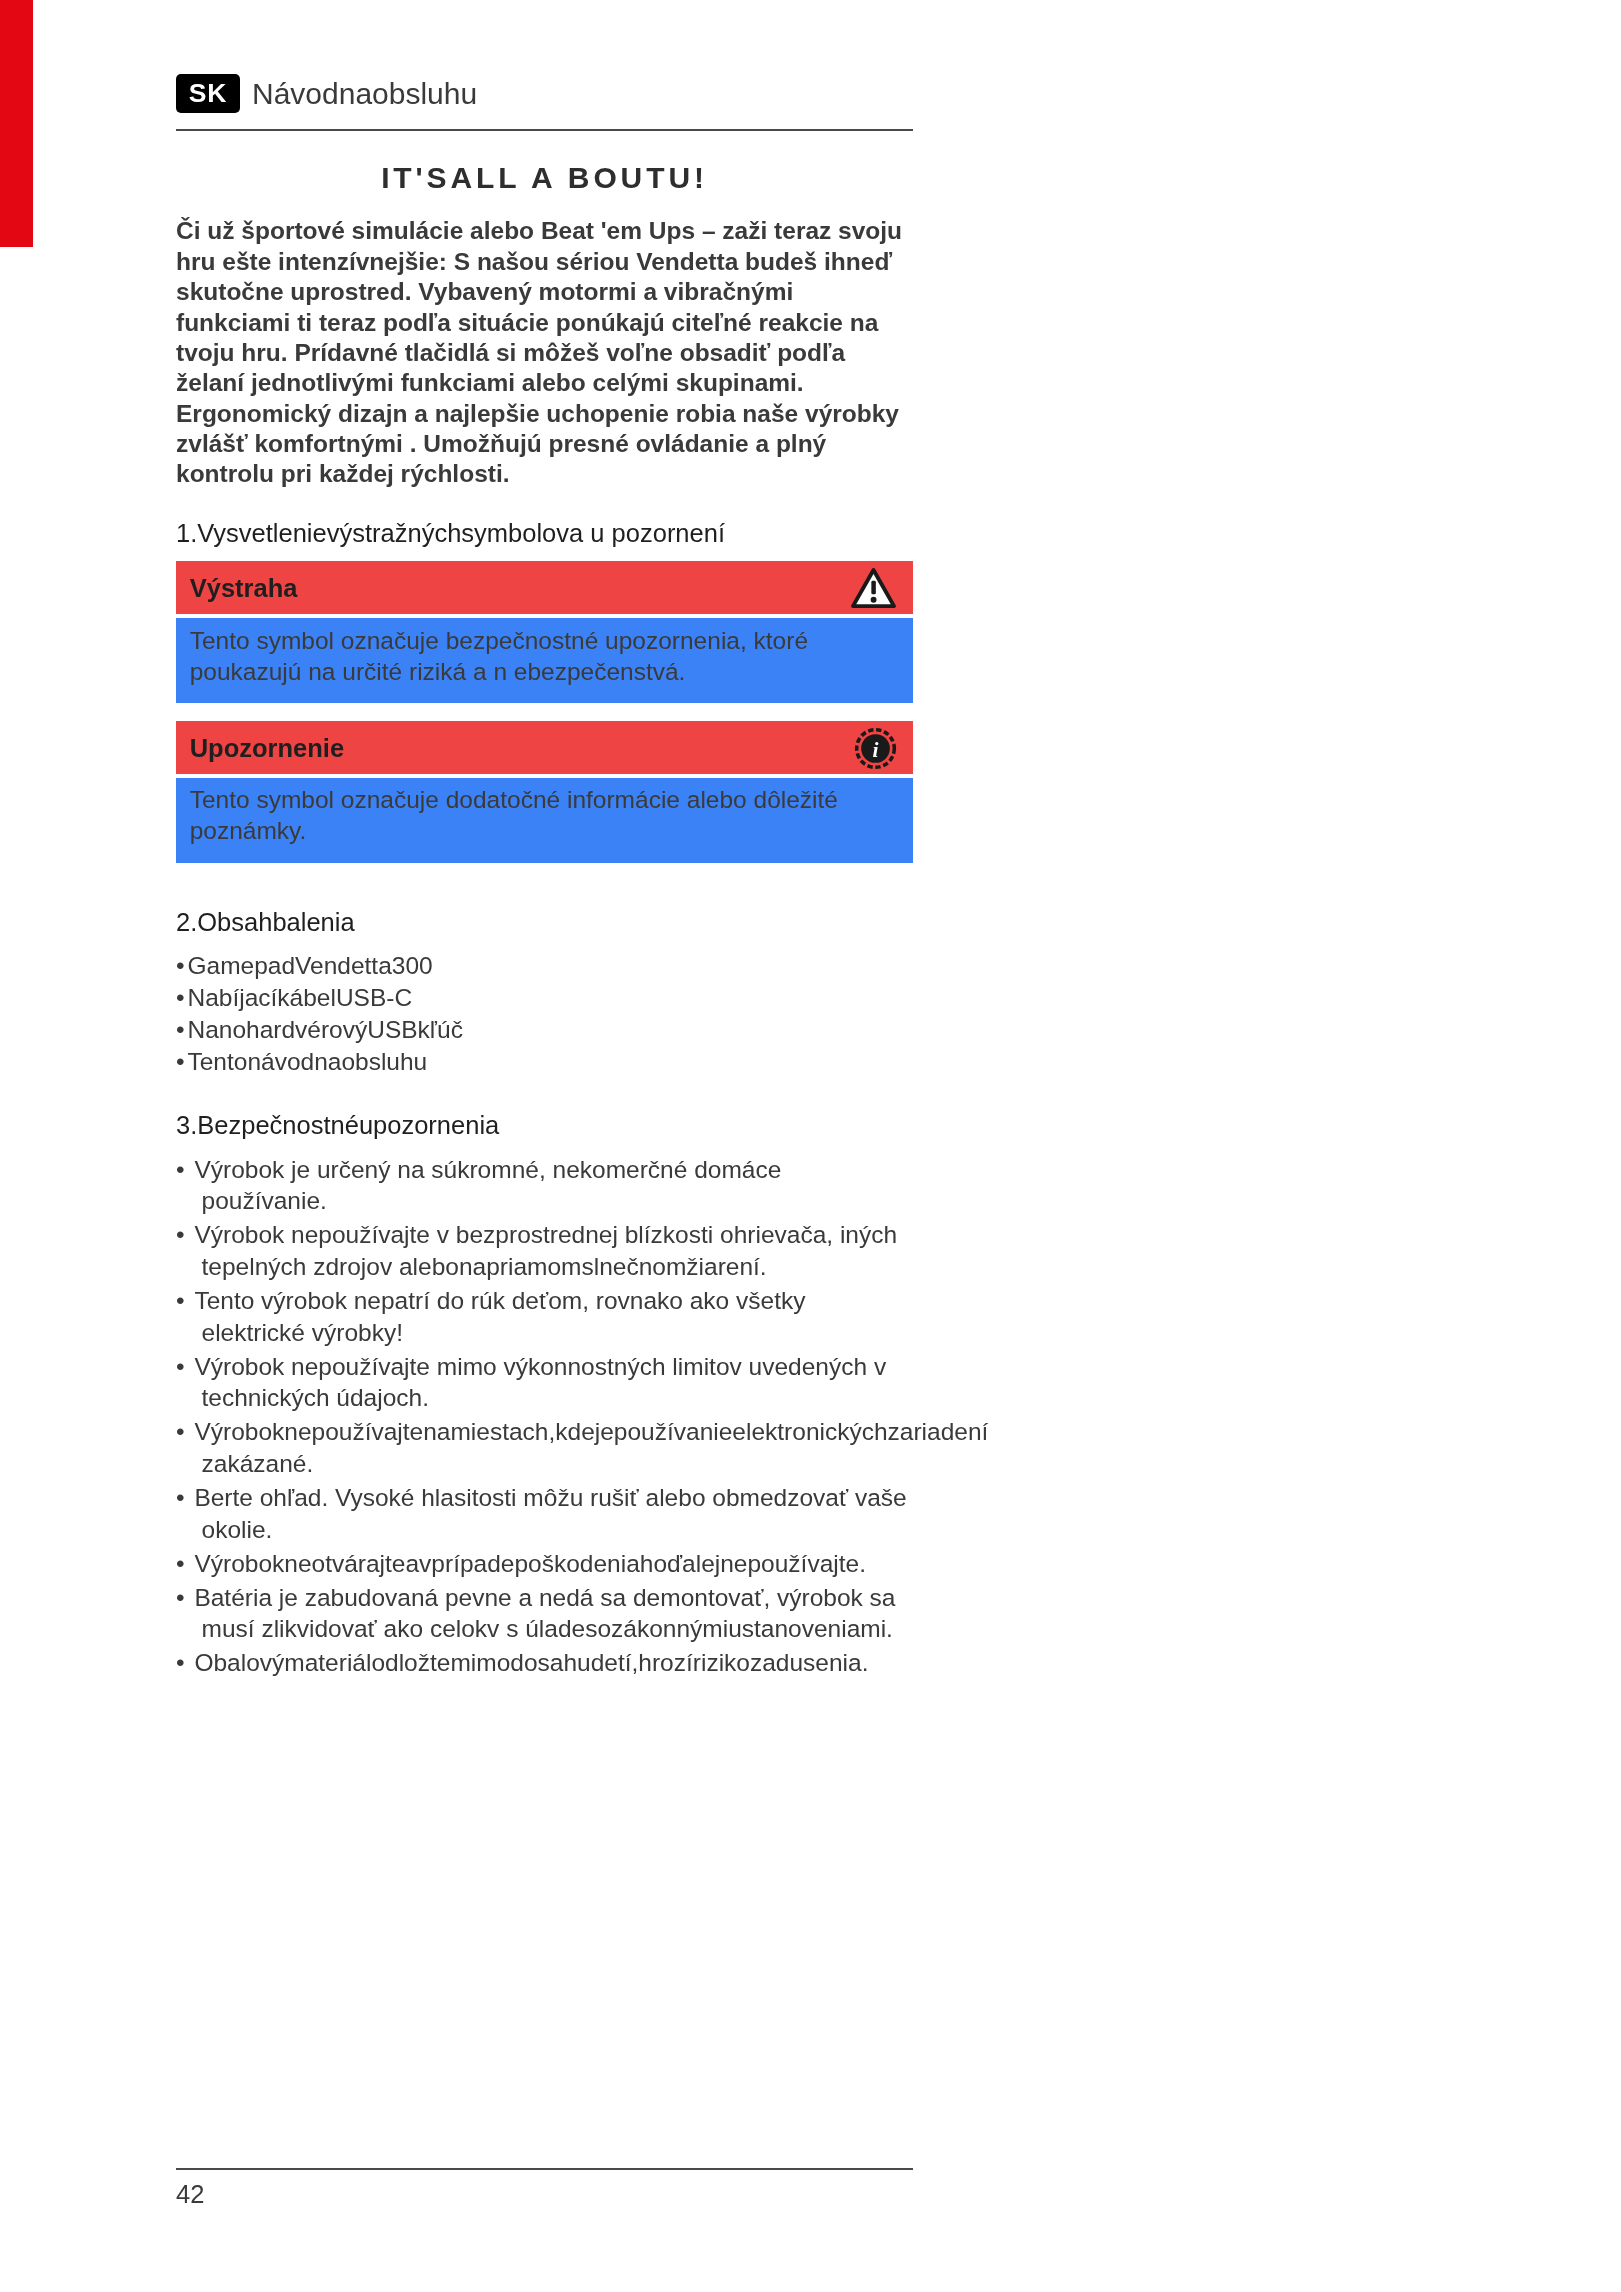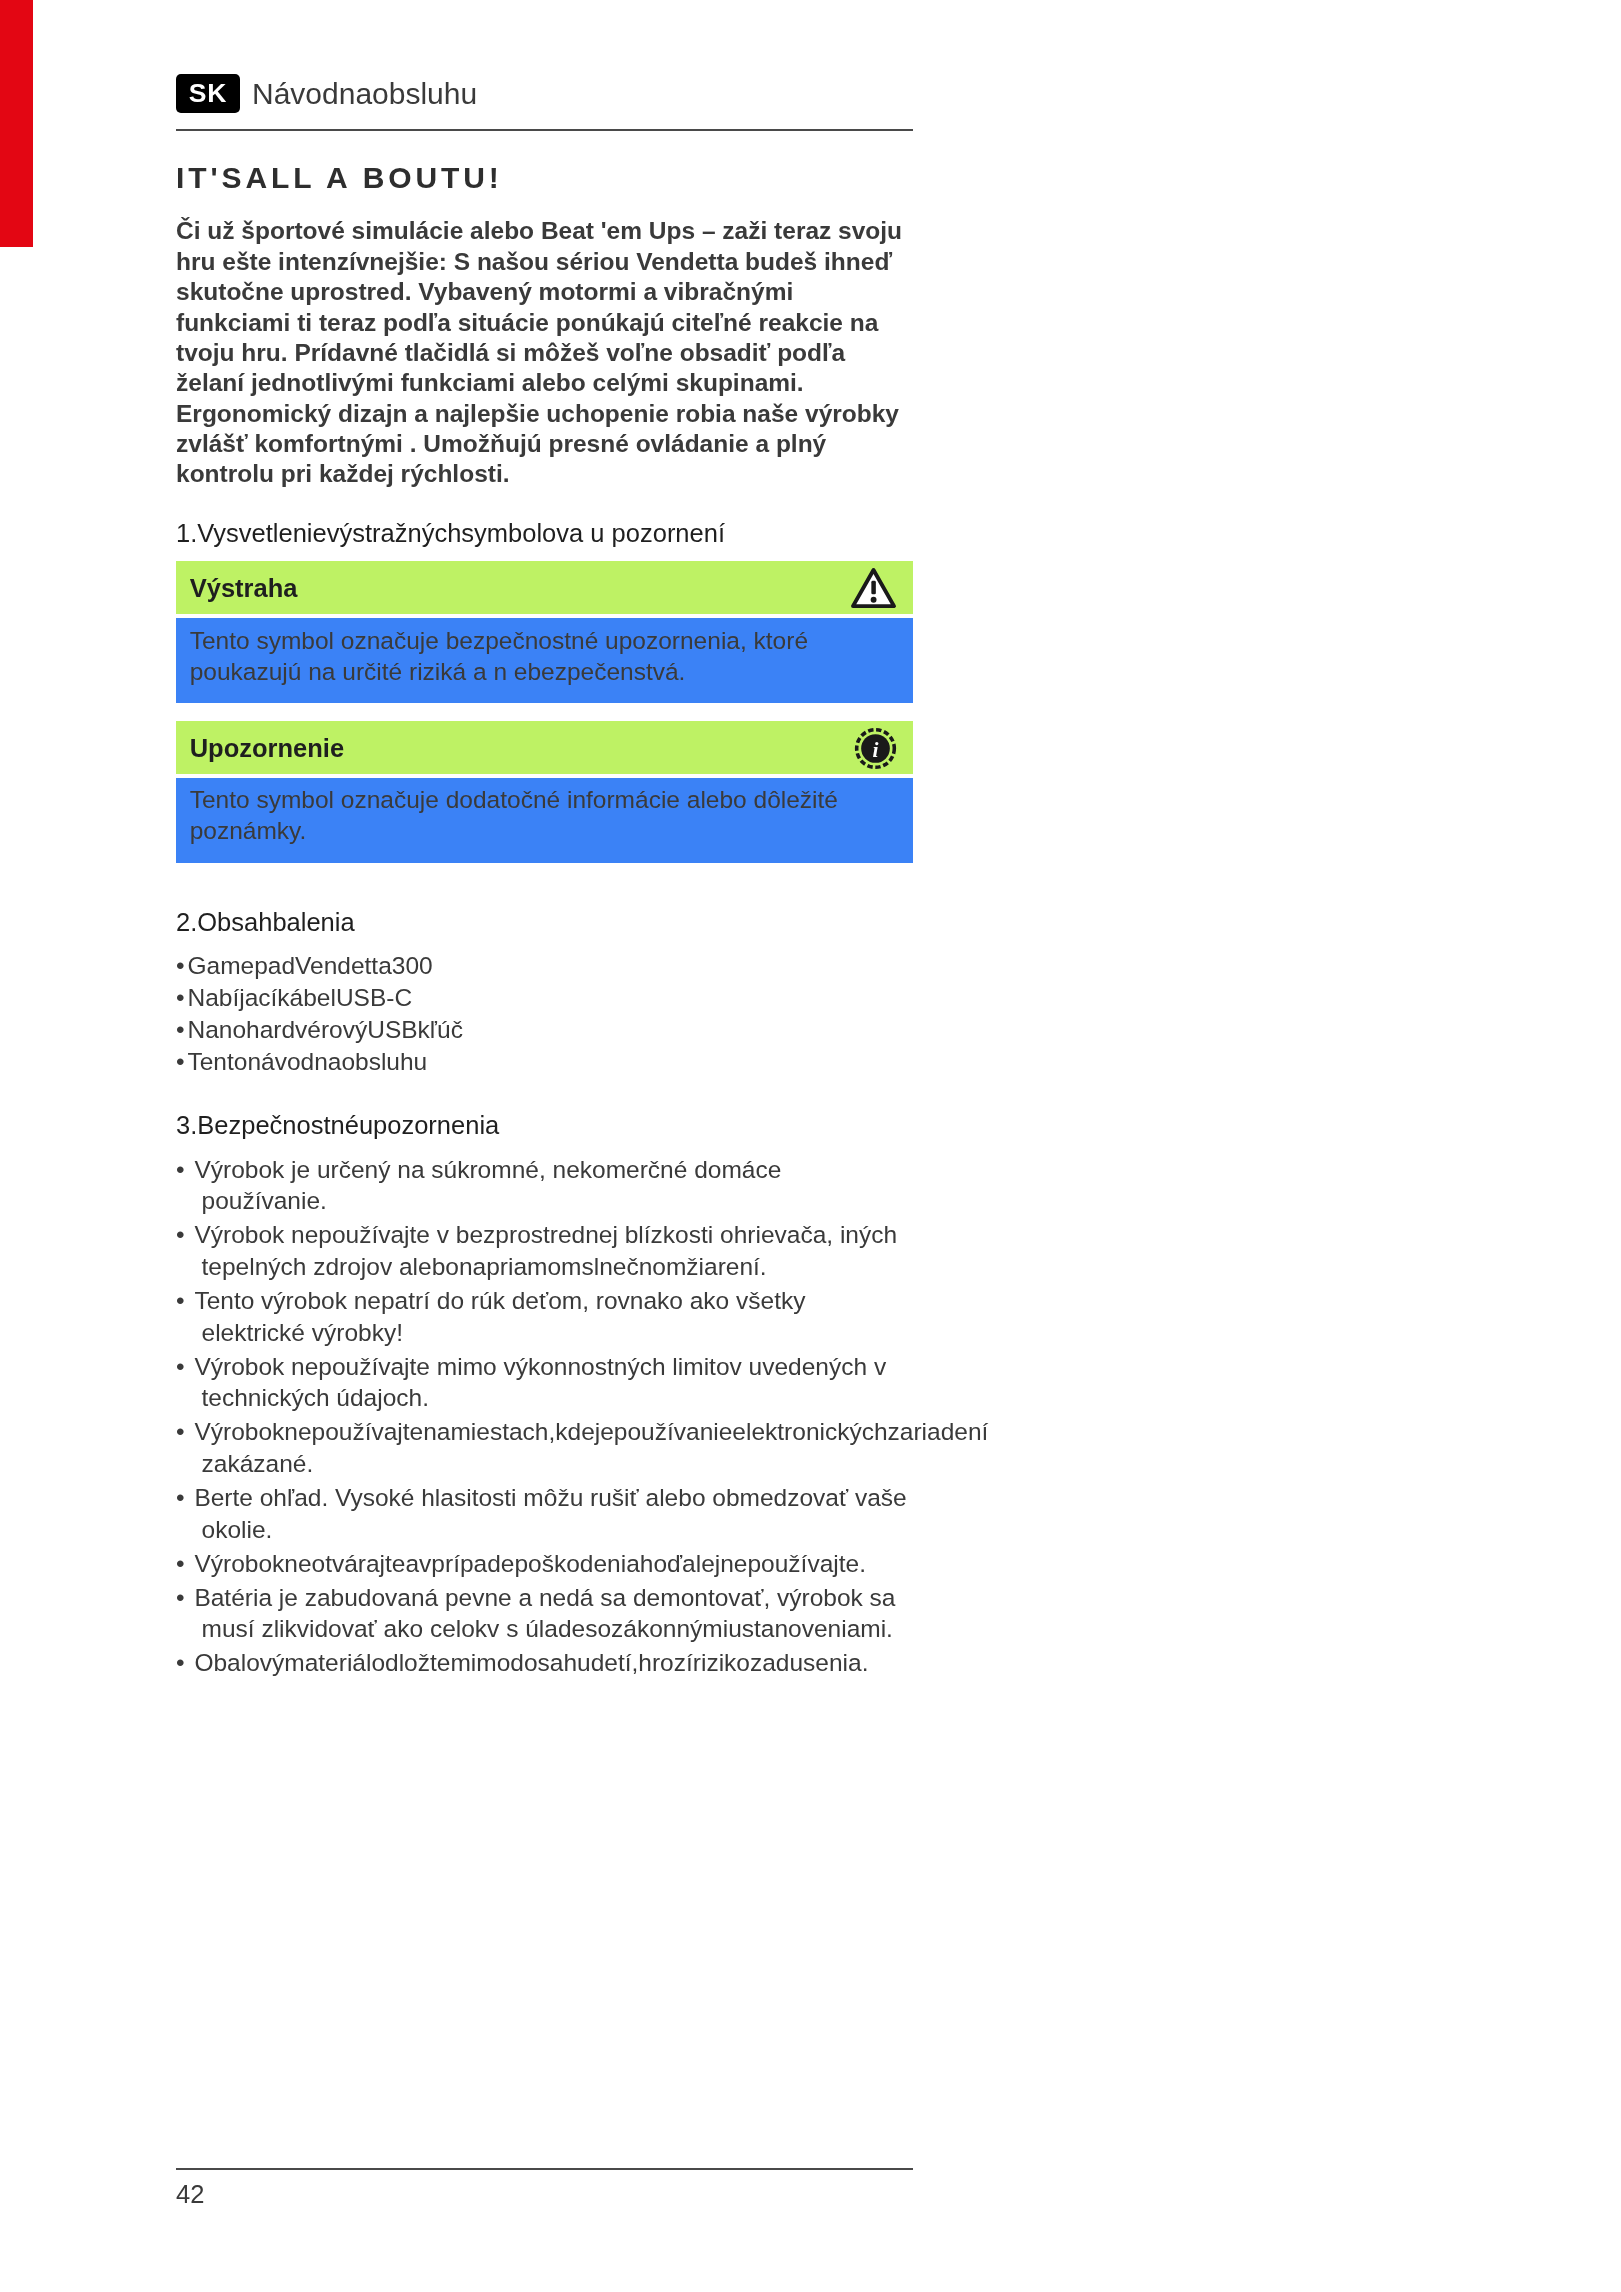--- a/index.html
+++ b/index.html
@@ -28,32 +28,32 @@
   .header-title{font-size:30px;color:#3a3a3a;}
   .header-rule{
     position:absolute;left:176px;top:129px;width:737px;height:0;
     border-top:2px solid #4a4a4a;
   }
   .content{
     position:absolute;left:176px;top:149px;width:737px;
   }
   .doc-title{
     font-size:30px;font-weight:900;letter-spacing:3.9px;
-    margin:11.8px 0 21.6px;color:#2e2e2e;
+    margin:11.8px 0 21.6px;color:#2e2e2e;text-align:center;
   }
   .intro{
     font-size:24.5px;line-height:1.24;margin:0 0 27.4px;font-weight:bold;
   }
   .sec-heading{
     font-size:25.5px;font-weight:normal;color:#1f1f1f;
     margin:29px 0 13.7px;
   }
   .box{margin:0 0 17.6px;}
   .box-title-row{
-    background:#bef264;
+    background:#ef4444;
     display:flex;justify-content:space-between;align-items:center;
     padding:5.9px 15.7px 3.9px 13.7px;
     min-height:47px;box-sizing:border-box;
   }
   .box-title{font-size:25.5px;font-weight:bold;color:#1f1f1f;}
   .box-body{
     background:#3b82f6;margin-top:3.9px;
     padding:7.8px 13.7px 15.7px;font-size:24.5px;line-height:1.26;
   }
   .box-icon{flex:0 0 auto;display:flex;align-items:center;}

